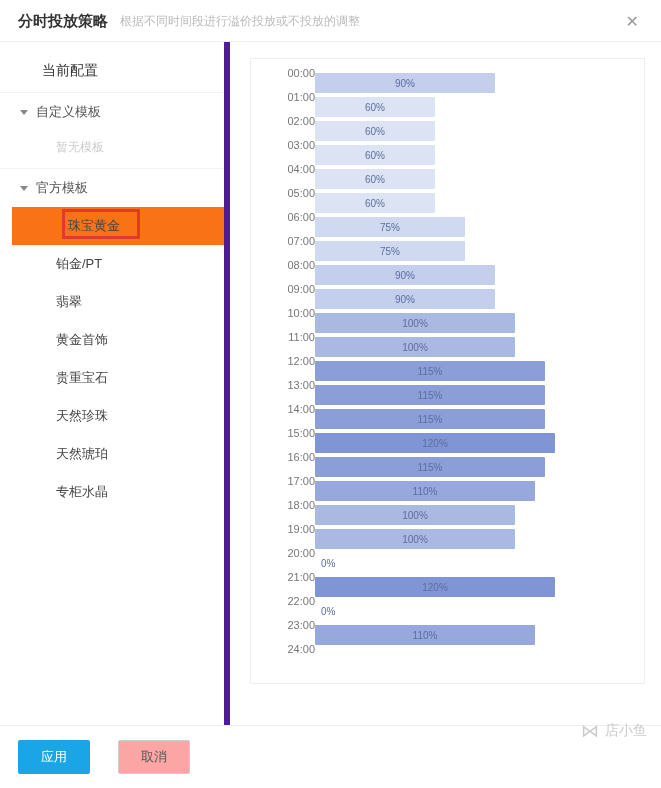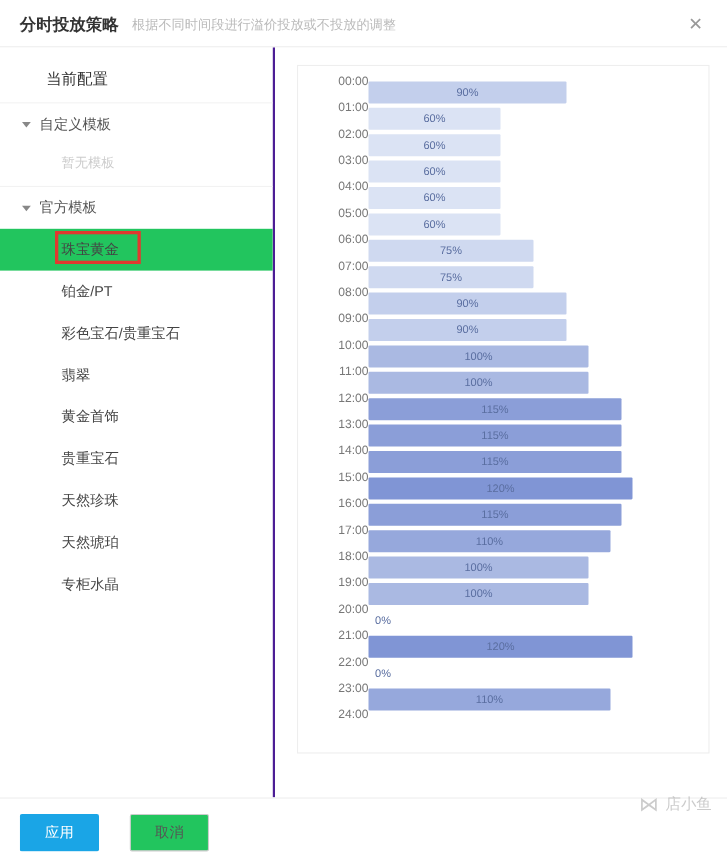--- a/index.html
+++ b/index.html
@@ -38,22 +38,22 @@
     color: #999;
     cursor: pointer;
     padding: 0 4px;
   }
   .body {
     flex: 1;
     display: flex;
     overflow: hidden;
   }
   .sidebar {
-    width: 250px;
-    border-right: 2px solid #4c1d95;
+    width: 230px;
+    border-right: 6px solid #4c1d95;
     padding-top: 10px;
     overflow-y: auto;
   }
   .section-head {
     padding: 10px 18px 12px 42px;
     font-size: 14px;
     color: #333;
   }
   .group-head {
     display: flex;
@@ -76,22 +76,23 @@
     font-size: 12px;
     color: #ccc;
   }
   .list-item {
     padding: 10px 18px 10px 56px;
     font-size: 13px;
     color: #444;
     cursor: pointer;
   }
   .list-item.selected {
-    background: #22c55e;
+    background: #f97316;
     position: relative;
+    margin-left: 12px;
   }
   .highlight-box {
     position: absolute;
     border: 3px solid #e03a2f;
     pointer-events: none;
     left: 50px; top: 2px;
     width: 78px; height: 30px;
   }
   .main {
     flex: 1;
@@ -142,21 +143,21 @@
     font-size: 13px;
     border-radius: 2px;
     cursor: pointer;
     border: 1px solid transparent;
   }
   .btn-primary {
     background: #1aa5e6;
     color: #fff;
   }
   .btn-default {
-    background: #22c55e;
+    background: #fca5a5;
     color: #555;
     border-color: #ccc;
     text-align: right;
   }
   .watermark {
     position: absolute;
     right: 14px; bottom: 46px;
     font-size: 14px;
     color: rgba(160,160,160,0.55);
     display: flex;
@@ -186,21 +187,20 @@
             <span class="caret"></span>
             <span>自定义模板</span>
           </div>
           <div class="group-empty">暂无模板</div>
           <div class="group-head">
             <span class="caret"></span>
             <span>官方模板</span>
           </div>
           <div class="list-item selected">珠宝黄金<div class="highlight-box"></div></div>
           <div class="list-item">铂金/PT</div>
-          <div class="list-item">彩色宝石/贵重宝石</div>
           <div class="list-item">翡翠</div>
           <div class="list-item">黄金首饰</div>
           <div class="list-item">贵重宝石</div>
           <div class="list-item">天然珍珠</div>
           <div class="list-item">天然琥珀</div>
           <div class="list-item">专柜水晶</div>
         </div>
     </div>
 
     <div class="main">

